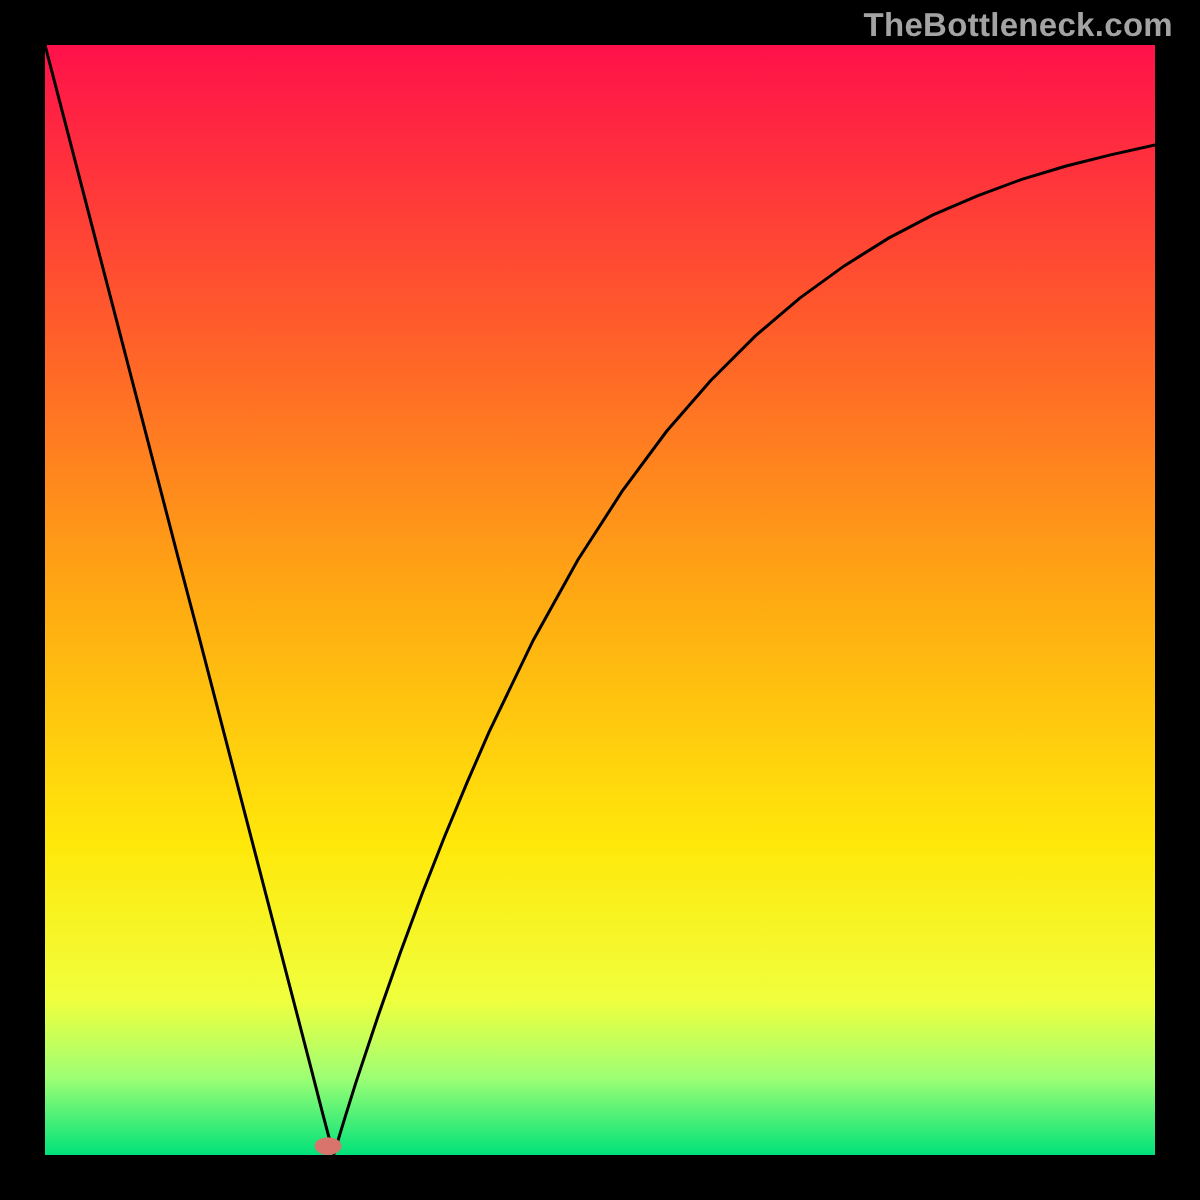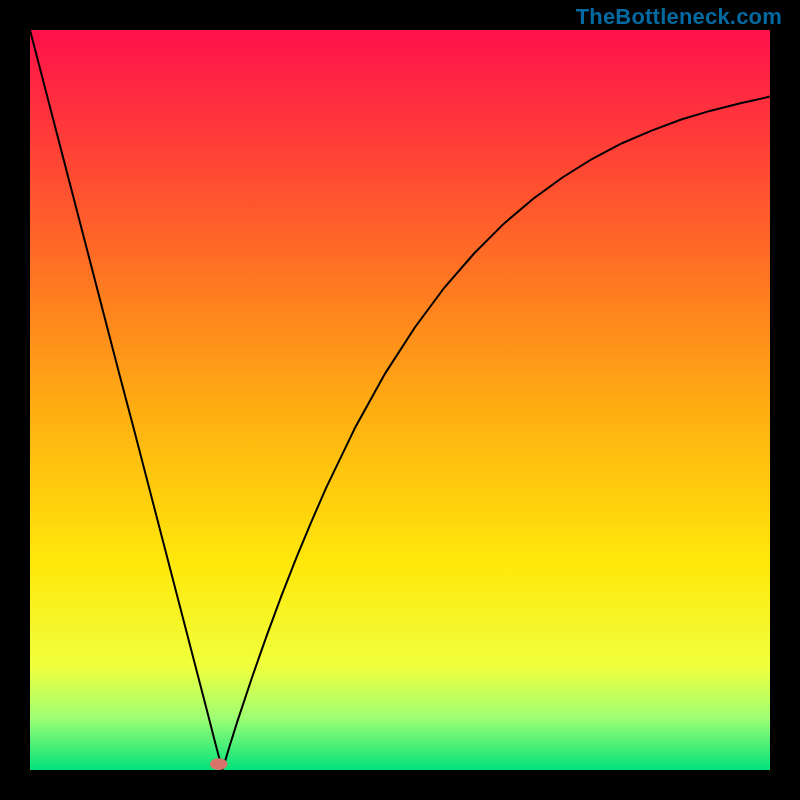--- a/index.html
+++ b/index.html
@@ -16,21 +16,21 @@
     top: 0;
     left: 0;
     width: 800px;
     height: 800px;
     background: #000;
   }
   .watermark {
     position: absolute;
     top: 4px;
     right: 18px;
-    color: #0369a1;
+    color: #a3a3a3;
     font-size: 22px;
     font-weight: 600;
     letter-spacing: 0.2px;
     user-select: none;
   }
   .plot-wrap {
     position: absolute;
     left: 30px;
     top: 30px;
     width: 740px;

